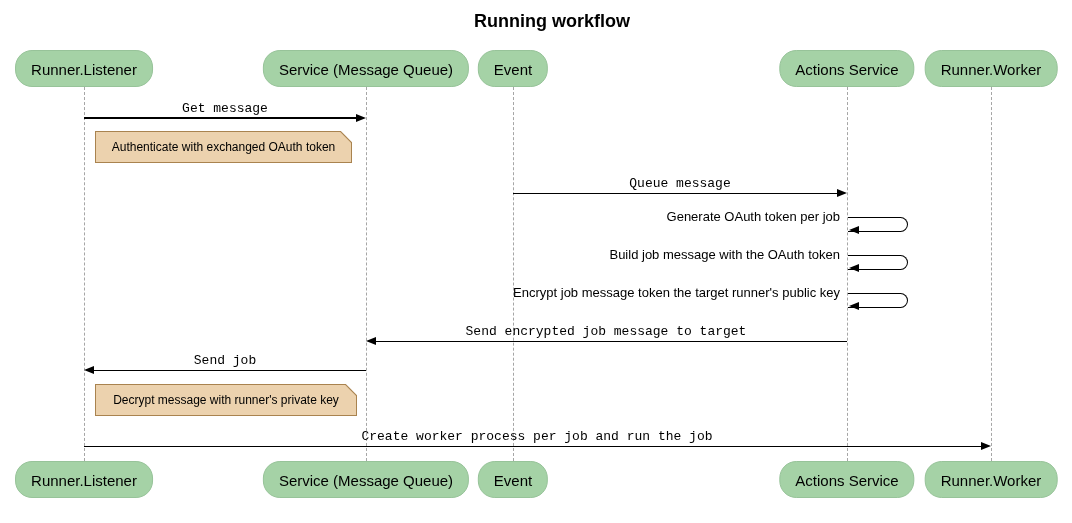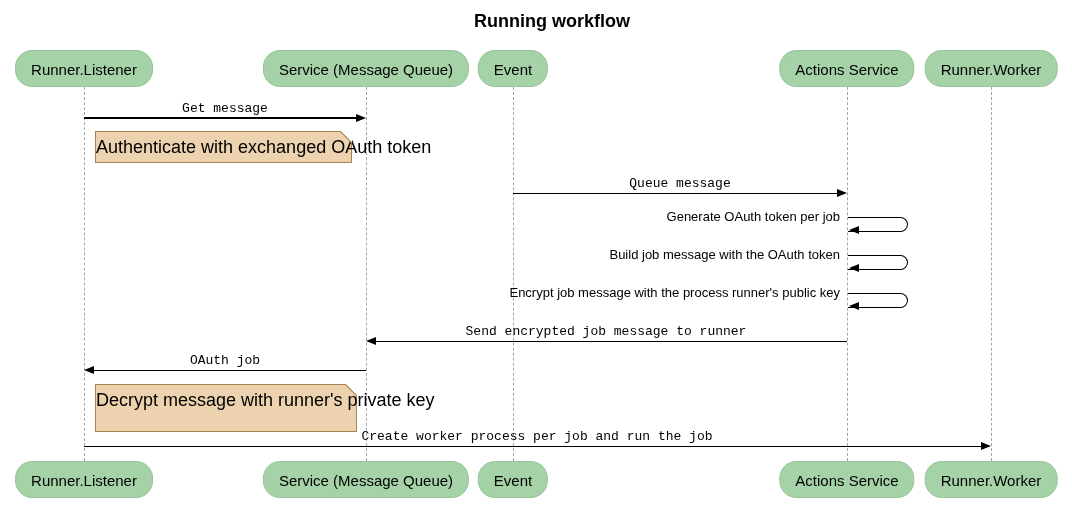--- a/index.html
+++ b/index.html
@@ -43,21 +43,21 @@
     border:1.5px solid #000;border-left:none;
     border-radius:0 9px 9px 0;
     box-sizing:border-box;
   }
   .self-label{
     position:absolute;font-size:13px;line-height:16px;white-space:nowrap;
     text-align:left;
   }
   .note{
     position:absolute;background:#ecd2ae;border:1px solid #a9834f;
-    font-size:18px;text-align:left;white-space:nowrap;
+    font-size:12px;text-align:center;white-space:nowrap;
     box-sizing:border-box;
   }
   .note .fold{position:absolute;top:-1px;right:-1px;}
 </style>
 </head>
 <body>
 
 <div class="diagram">
 
   <div class="title">Running workflow</div>
@@ -97,33 +97,33 @@
   <div class="ah-r" style="left:837px;top:189px"></div>
 
   <div class="self-label" style="right:232px;top:209px">Generate OAuth token per job</div>
   <div class="self-loop" style="left:848px;top:217px"></div>
   <div class="ah-l" style="left:849px;top:226px"></div>
 
   <div class="self-label" style="right:232px;top:247px">Build job message with the OAuth token</div>
   <div class="self-loop" style="left:848px;top:255px"></div>
   <div class="ah-l" style="left:849px;top:264px"></div>
 
-  <div class="self-label" style="right:232px;top:285px">Encrypt job message with the process runner's public key</div>
+  <div class="self-label" style="right:232px;top:285px">Encrypt job message token the target runner's public key</div>
   <div class="self-loop" style="left:848px;top:293px"></div>
   <div class="ah-l" style="left:849px;top:302px"></div>
 
-  <div class="msg-label" style="left:606px;top:324px">Send encrypted job message to runner</div>
+  <div class="msg-label" style="left:606px;top:324px">Send encrypted job message to target</div>
   <div class="msg-line" style="left:375px;top:340.5px;width:472px"></div>
   <div class="ah-l" style="left:366px;top:337px"></div>
 
-  <div class="msg-label" style="left:225px;top:353px">OAuth job</div>
+  <div class="msg-label" style="left:225px;top:353px">Send job</div>
   <div class="msg-line" style="left:93px;top:369.5px;width:273px"></div>
   <div class="ah-l" style="left:84px;top:366px"></div>
 
-  <div class="note" style="left:95px;top:384px;width:262px;height:48px;line-height:30px">
+  <div class="note" style="left:95px;top:384px;width:262px;height:32px;line-height:30px">
     <span>Decrypt message with runner's private key</span>
     <svg class="fold" width="12" height="12">
       <path d="M0 0 L12 12 L12 0 Z" fill="#ffffff"></path>
       <path d="M0 0 L12 12 L12 12" fill="none" stroke="#a9834f" stroke-width="1.2"></path>
     </svg>
   </div>
 
   <div class="msg-label" style="left:537px;top:429px">Create worker process per job and run the job</div>
   <div class="msg-line" style="left:84px;top:445.5px;width:898px"></div>
   <div class="ah-r" style="left:981px;top:442px"></div>

